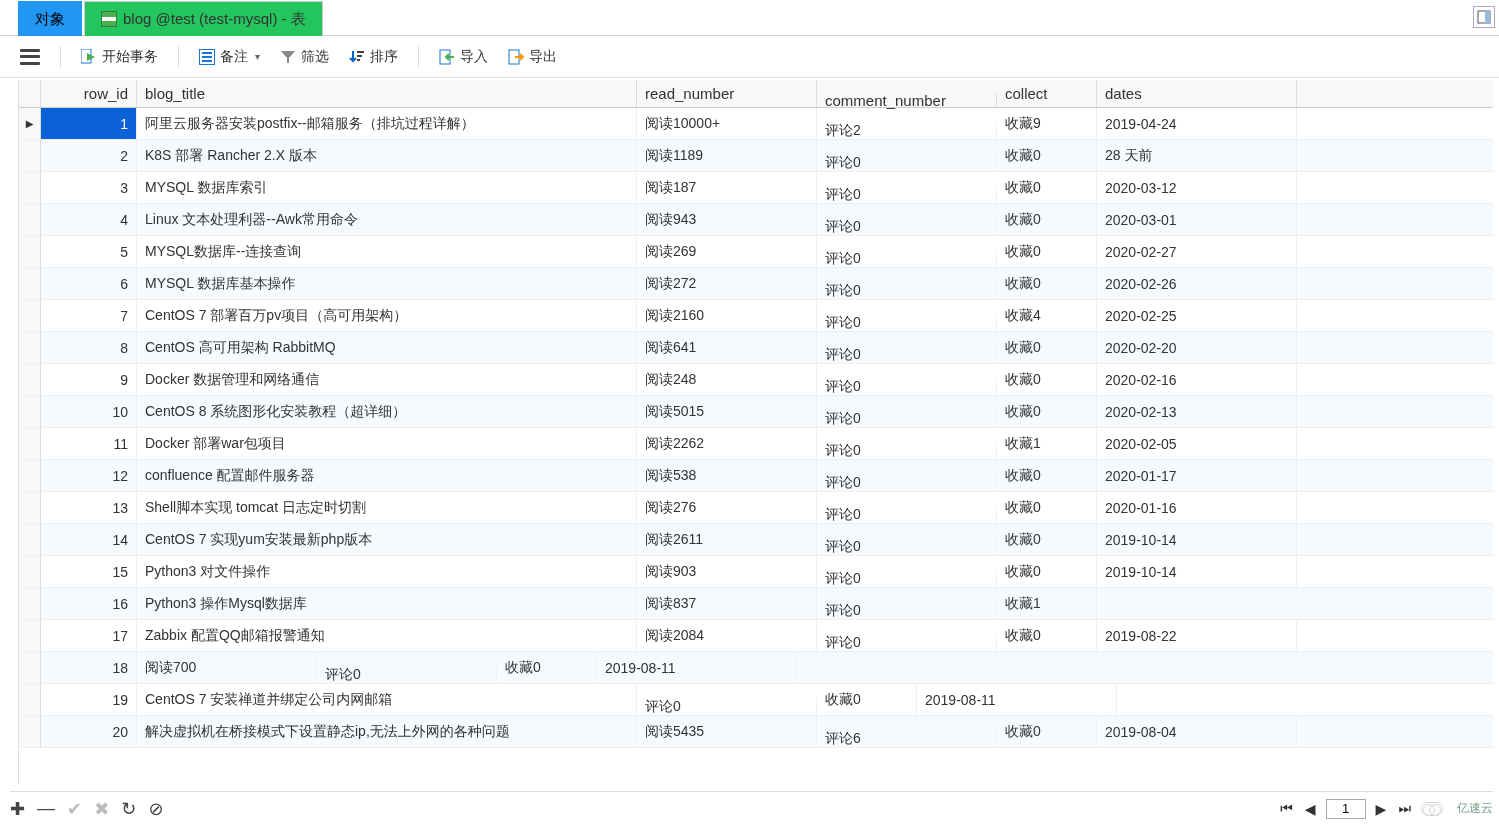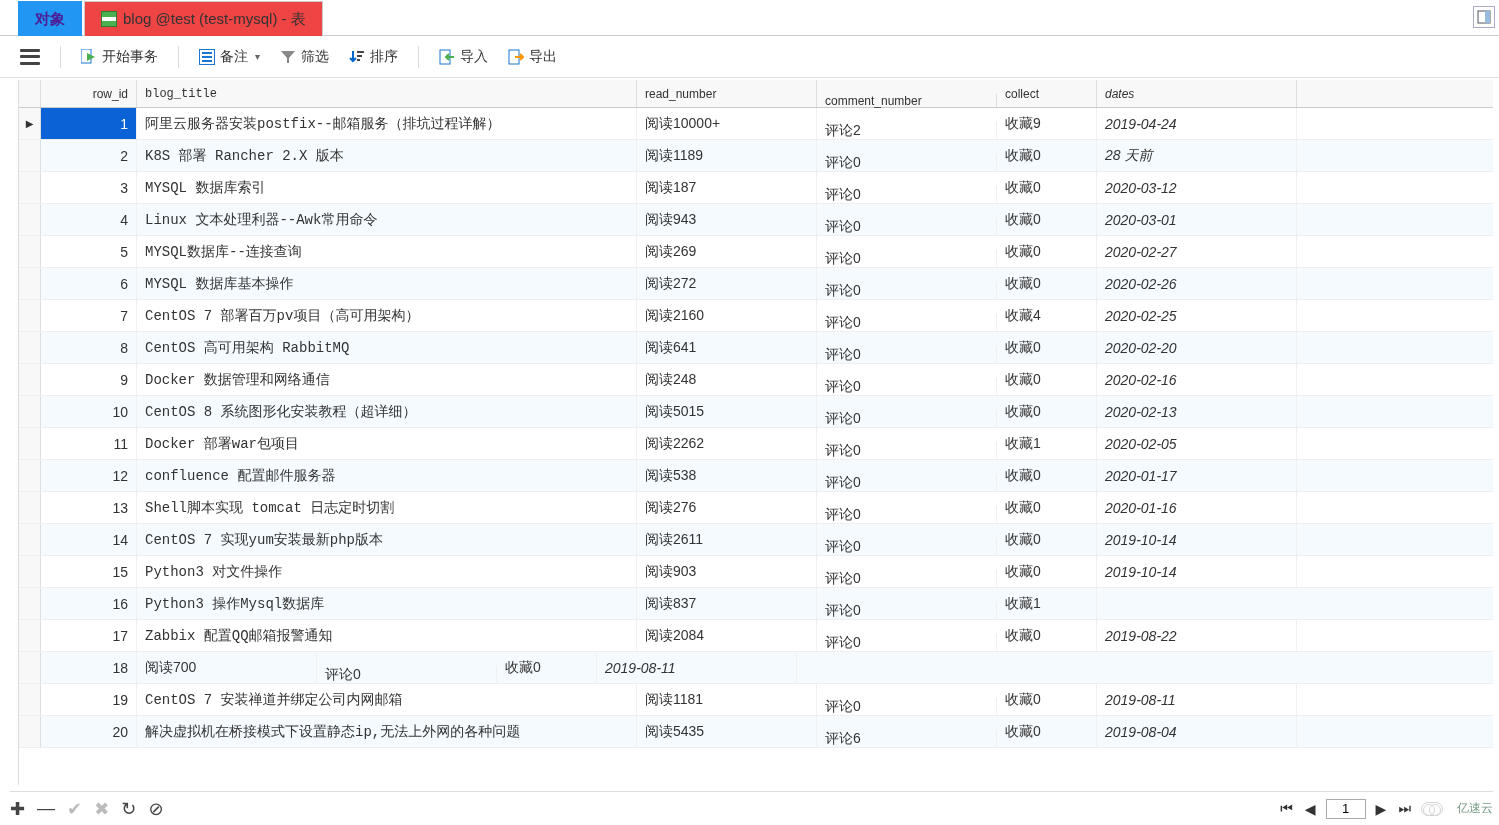--- a/index.html
+++ b/index.html
@@ -28,27 +28,27 @@
   display: flex;
   align-items: center;
   padding: 0 16px;
   border: 1px solid #ccc;
   border-bottom: none;
   margin-right: 2px;
   font-size: 15px;
   cursor: pointer;
   position: relative;
   top: 1px;
-  background: #ef4444;
+  background: #22c55e;
 }
 .tab.active {
   background: #2196F3;
-  color: #4c1d95;
+  color: #000000;
   border-color: #2196F3;
-  font-weight: bold;
+  font-weight: normal;
 }
 .tab .tab-icon {
   width: 16px;
   height: 16px;
   margin-right: 6px;
   display: inline-block;
 }
 .table-tab-icon {
   background: linear-gradient(to bottom, #4CAF50 33%, #fff 33%, #fff 66%, #4CAF50 66%);
   border: 1px solid #2E7D32;
@@ -118,21 +118,21 @@
   border-bottom: 1px solid #ccc;
   height: 28px;
   position: sticky;
   top: 0;
 }
 .hdr .cell {
   border-right: 1px solid #ddd;
   display: flex;
   align-items: center;
   padding: 0 8px;
-  font-size: 12px;
+  font-size: 15px;
   color: #333;
 }
 .row {
   display: flex;
   height: 32px;
   border-bottom: 1px solid #eee;
 }
 .row:nth-child(even) { background: #f5faff; }
 .row .cell {
   border-right: 1px solid #f0f0f0;
@@ -159,25 +159,25 @@
 }
 .row.selected .row-marker::before {
   content: "▶";
   font-size: 10px;
   color: #333;
 }
 .hdr .row-marker { background:#f8f8f8; }
 
 
 .c-rowid { width: 96px; justify-content: flex-end; }
-.c-title { width: 500px; font-family: Liberation Mono, monospace; }
+.c-title { width: 500px; }
 .c-read  { width: 180px; }
 .c-comment { width: 180px; margin-top: 14px; }
 .c-collect { width: 100px; }
-.c-dates { width: 200px; font-style: italic; }
+.c-dates { width: 200px; }
 
 
 .bottom-bar {
   position: absolute;
   left: 10px; right: 6px; bottom: 4px; height: 30px;
   display: flex; align-items: center;
   border-top: 1px solid #ddd;
   padding-top: 4px;
 }
 .bb-left { display:flex; gap: 12px; align-items:center; font-size: 18px; color:#444; }
@@ -448,21 +448,20 @@
         <div class="cell c-rowid">18</div>
         <div class="cell c-read">阅读700</div>
         <div class="cell c-comment">评论0</div>
         <div class="cell c-collect">收藏0</div>
         <div class="cell c-dates">2019-08-11</div>
       </div>
       <div class="row">
         <div class="row-marker"></div>
         <div class="cell c-rowid">19</div>
         <div class="cell c-title">CentOS 7 安装禅道并绑定公司内网邮箱</div>
-        <div class="cell c-read">阅读1181</div>
         <div class="cell c-comment">评论0</div>
         <div class="cell c-collect">收藏0</div>
         <div class="cell c-dates">2019-08-11</div>
       </div>
       <div class="row">
         <div class="row-marker"></div>
         <div class="cell c-rowid">20</div>
         <div class="cell c-title">解决虚拟机在桥接模式下设置静态ip,无法上外网的各种问题</div>
         <div class="cell c-read">阅读5435</div>
         <div class="cell c-comment">评论6</div>

